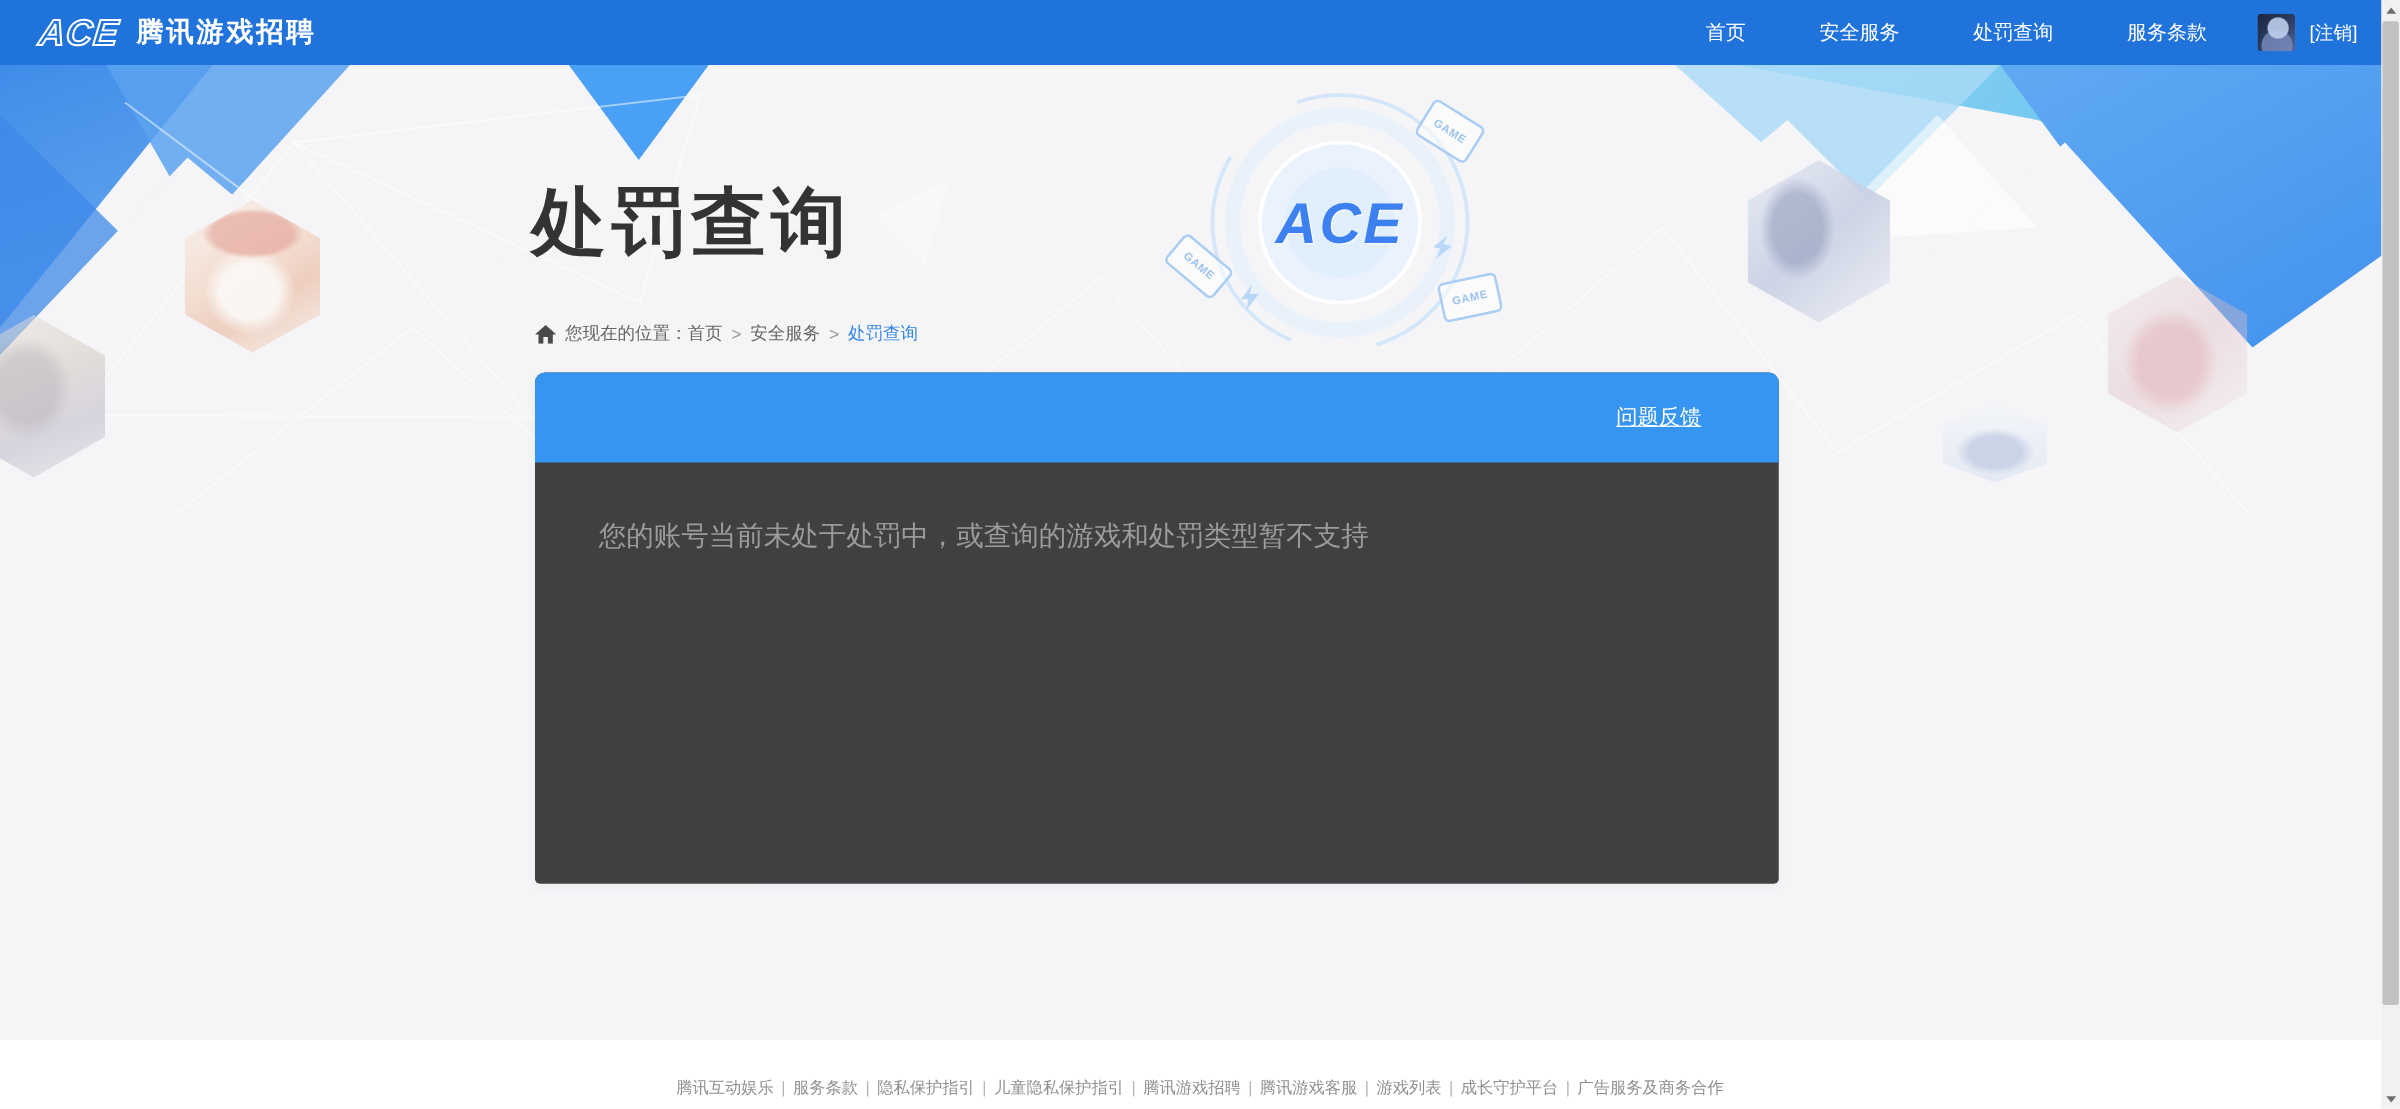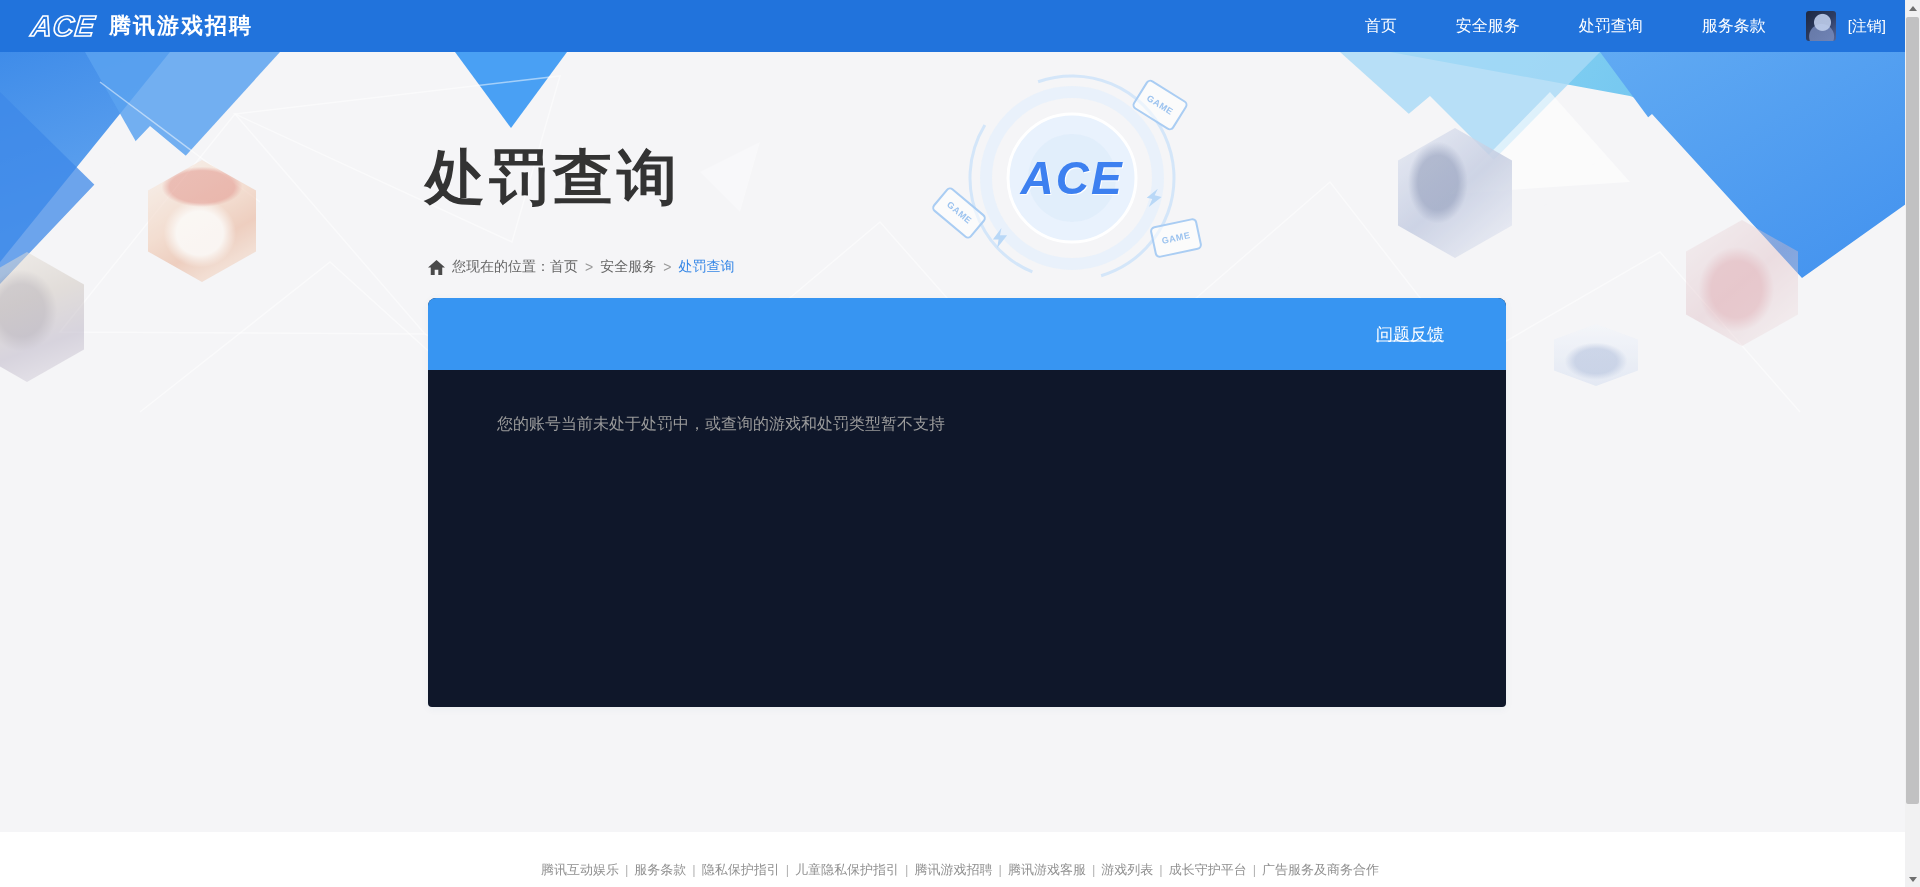--- a/index.html
+++ b/index.html
@@ -128,33 +128,33 @@
     position:absolute; left:428px; top:258px; z-index:8;
     display:flex; align-items:center; font-size:14px; color:#666666;justify-content:flex-end;
   }
   .breadcrumb .home-icon { margin-right:7px; display:block; }
   .crumb-link { color:#666666; cursor:pointer; }
   .crumb-sep { margin:0 7px; color:#999999; }
   .crumb-active { color:#3486e6; cursor:pointer; }
 
   
   .card {
-    position:absolute; left:428px; top:298px; width:1078px; height:409px;
-    background:#0f172a; border-radius:8px 8px 4px 4px; z-index:10;
+    position:absolute; left:428px; top:298px; width:995px; height:409px;
+    background:#404040; border-radius:8px 8px 4px 4px; z-index:10;
     box-shadow:0 2px 8px rgba(40,70,120,.05);
   }
   .card-header {
     position:relative; width:100%; height:72px;
     background:#3795f2; border-radius:8px 8px 0 0;
   }
   .feedback-link {
     position:absolute; right:62px; top:50%; transform:translateY(-50%);
     color:#ffffff; font-size:17px; text-decoration:underline; cursor:pointer;
   }
-  .card-message { padding:44px 40px 0 69px; font-size:16px; color:#9b9b9b; }
+  .card-message { padding:44px 40px 0 51px; font-size:22px; color:#9b9b9b; }
 
   
   .footer {
     position:absolute; left:0; top:832px; width:1920px; height:55px;
     background:#ffffff; z-index:10;
   }
   .footer-links {
     margin-top:29px; text-align:center;
     font-size:13px; color:#909090;
   }

